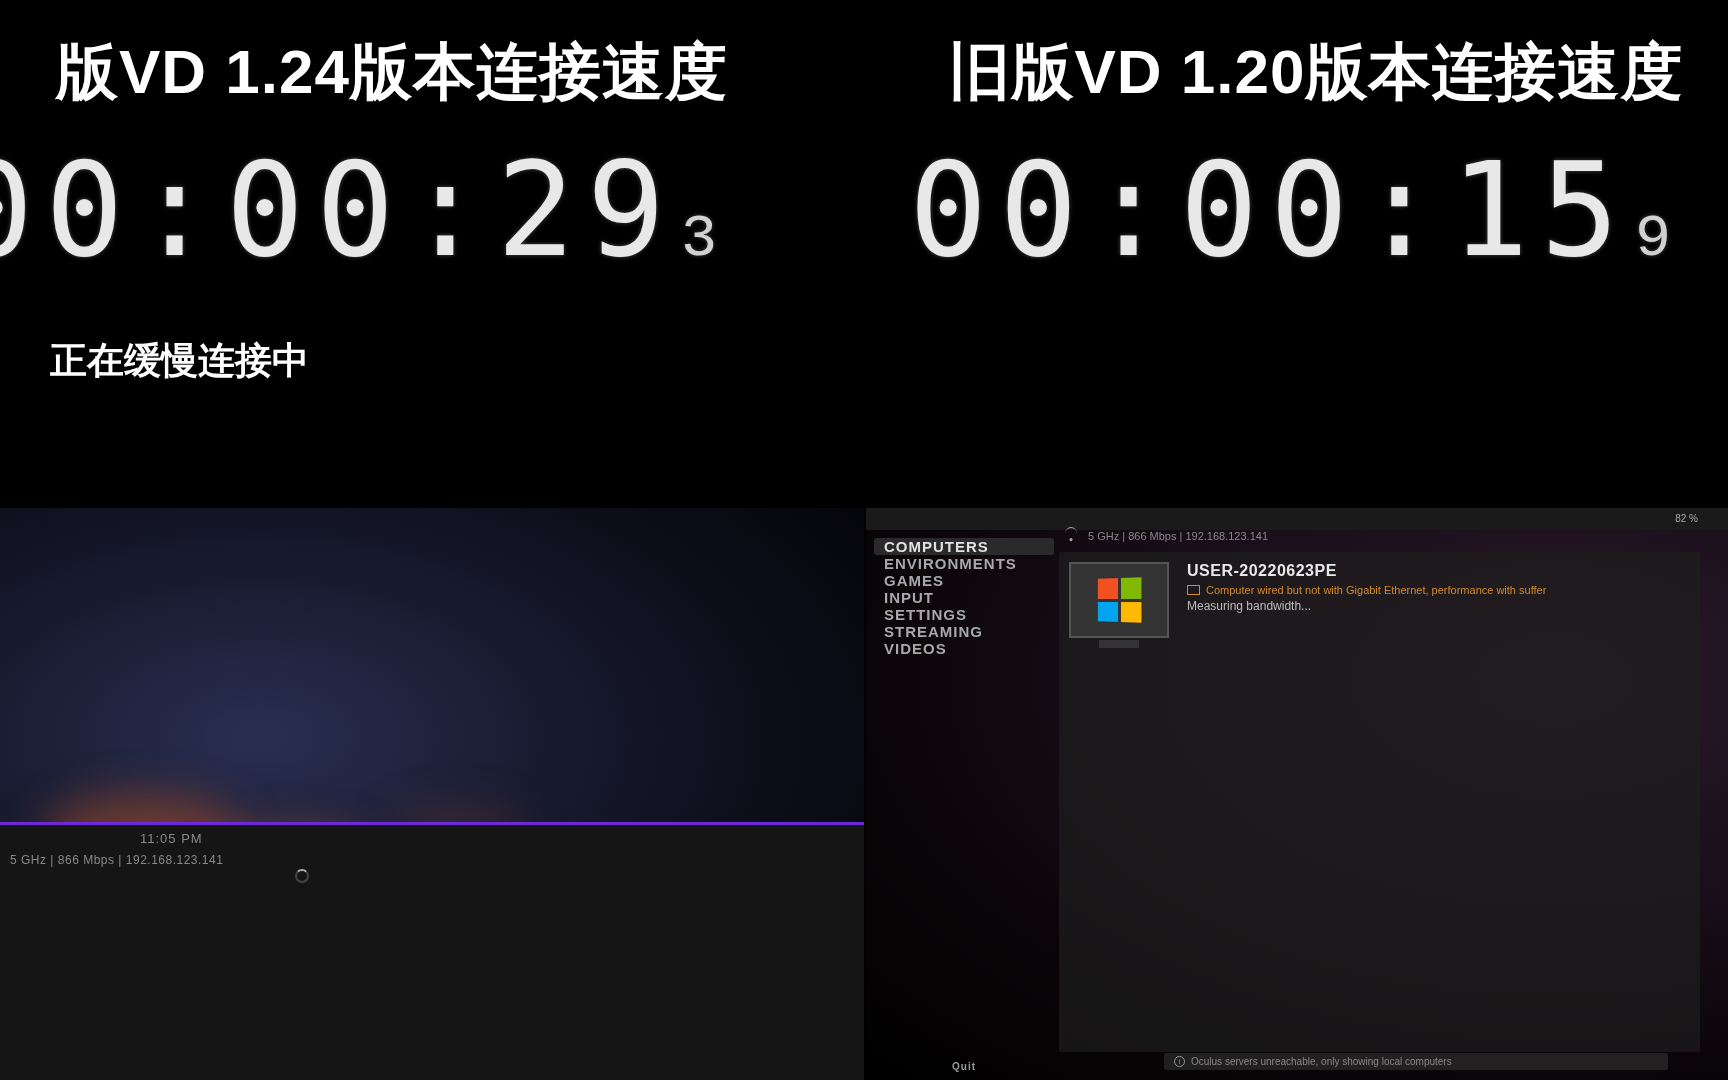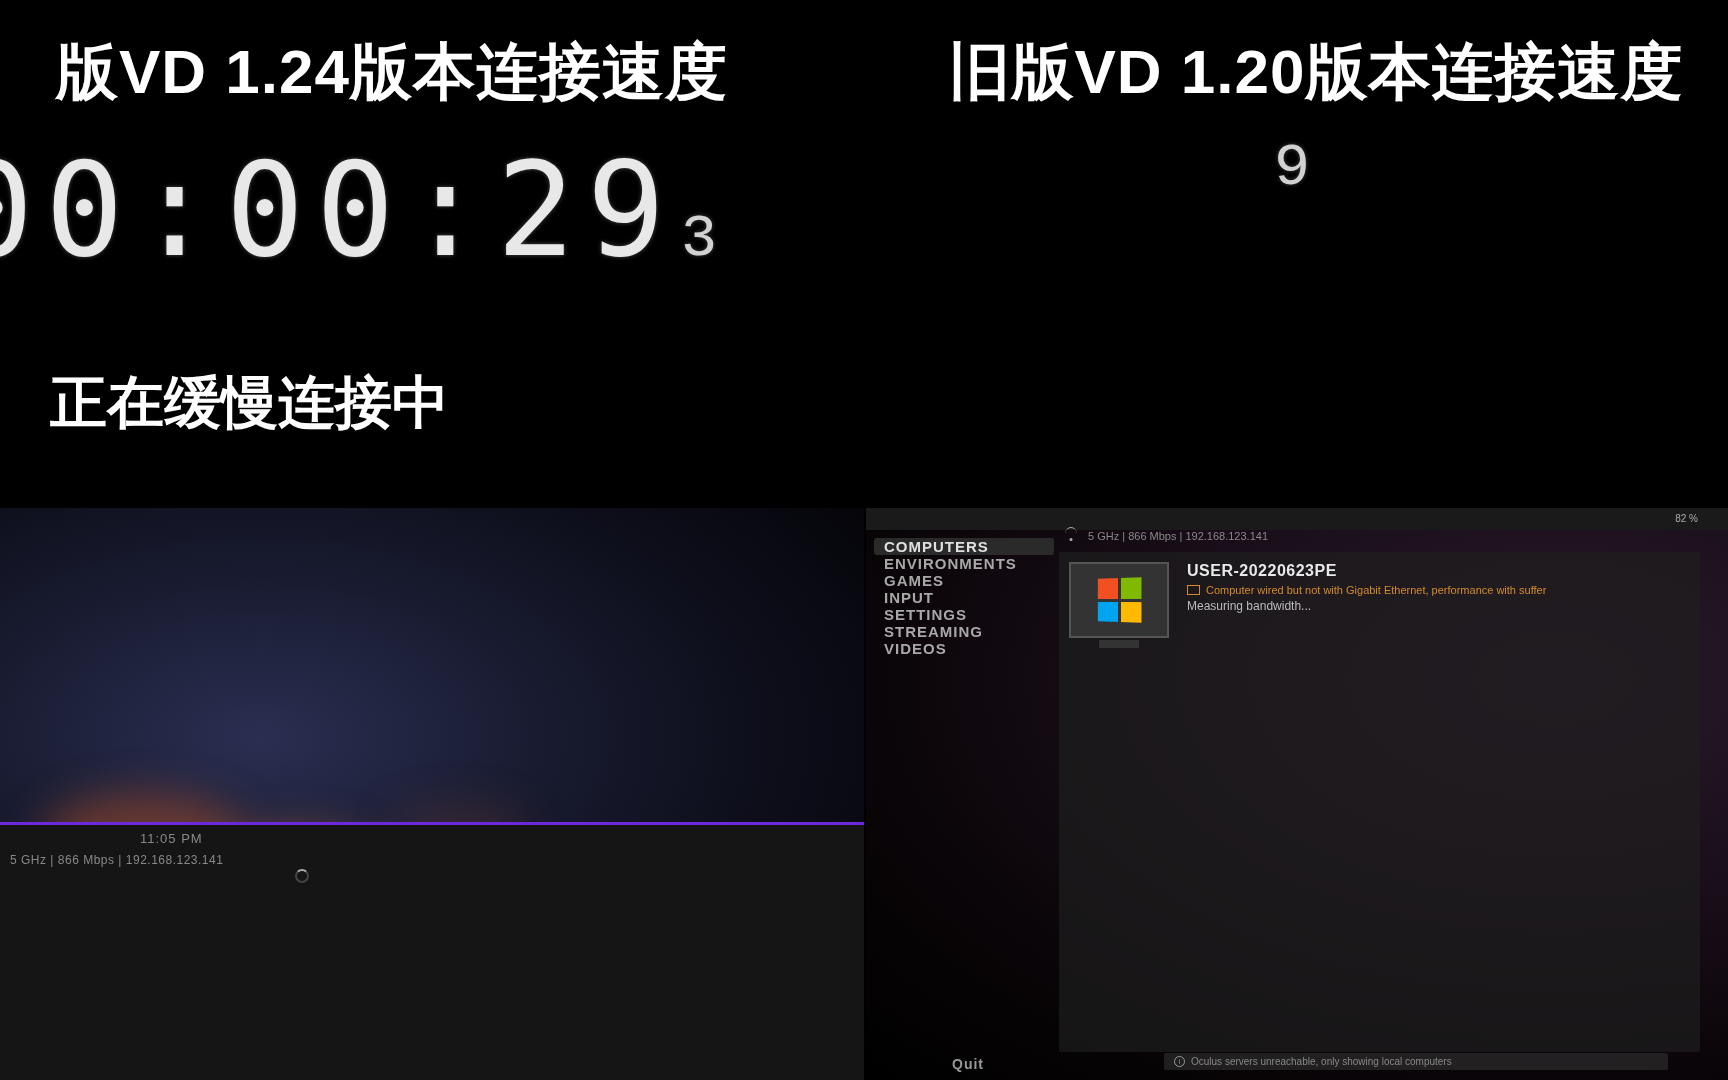--- a/index.html
+++ b/index.html
@@ -41,23 +41,23 @@
 }
 .top-left .seg-timer { margin-left: -180px; }
 .seg-timer .digit {
   display: inline-block;
   font-family: monospace;
   font-variant-numeric: tabular-nums;
 }
 .seg-timer .frac { font-size: 60px; opacity: 0.9; margin-left: 4px; }
 .status-text {
   color: #fff;
-  font-size: 57px;
+  font-size: 37px;
   font-weight: 600;
-  margin-top: 79px;
+  margin-top: 50px;
   margin-left: 50px;
 }
 .vr-env {
   position: relative;
   width: 100%;
   height: 100%;
 }
 .sky-bg {
   position: absolute;
   inset: 0;
@@ -267,21 +267,21 @@
 .comp-status {
   color: #bbb;
   font-size: 12px;
   margin-top: 2px;
 }
 .quit-btn {
   position: absolute;
   bottom: 8px;
   left: 88px;
   color: #999;
-  font-size: 14px;
+  font-size: 10px;
   font-weight: 600;
   letter-spacing: 1px;
   cursor: pointer;
 }
 .footer-note {
   position: absolute;
   bottom: 10px;
   left: 300px;
   right: 60px;
   background: rgba(50,50,50,0.6);
@@ -325,20 +325,21 @@
     <div class="seg-timer">
       <span class="digit">00:00:29</span>
       <span class="frac">3</span>
     </div>
     <div class="status-text">正在缓慢连接中</div>
   </div>
 
   <div class="cell top-right">
     <div class="top-title">旧版VD 1.20版本连接速度</div>
     <div class="seg-timer">
+      <span class="digit">00:00:15</span>
       <span class="frac">9</span>
     </div>
   </div>
 
   <div class="cell">
     <div class="vr-env">
       <div class="sky-bg"></div>
       <div class="cloud c1"></div>
       <div class="cloud c2"></div>
       <div class="cloud c3"></div>

